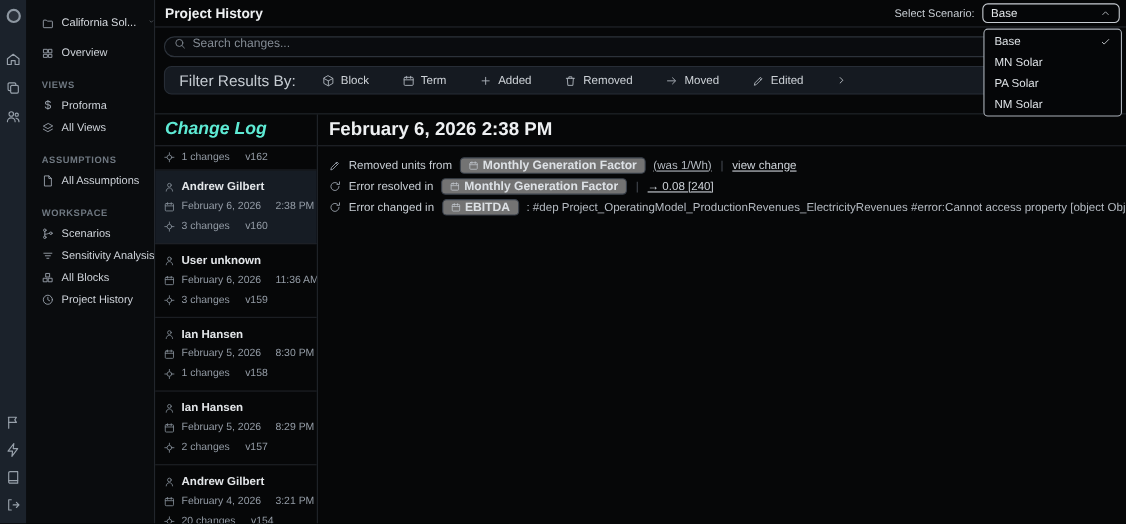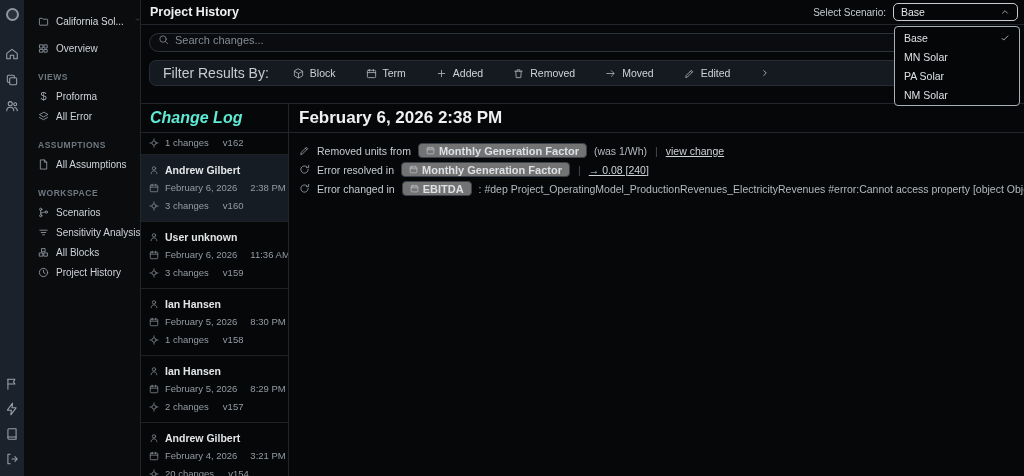--- a/index.html
+++ b/index.html
@@ -72,21 +72,21 @@
   
   .detail { flex:1; min-width:0; }
   .detail-header { height:29px; display:flex; align-items:center; padding-left:10px; font-size:17px; font-weight:700;
     color:#eef0f2; border-bottom:1px solid #22262c; }
   .detail-rows { padding:8px 0 0 10px; }
   .d-row { display:flex; align-items:center; gap:7px; height:19px; font-size:10.5px; color:#c6ccd2; white-space:nowrap; overflow:hidden; }
   .d-row .si { width:11px; height:11px; color:#9aa2ac; flex:0 0 auto; }
   .chip { display:inline-flex; align-items:center; gap:4px; background:#737373; border:1px solid #3a414b; border-radius:4px;
     height:15px; padding:0 7px; font-size:11px; font-weight:700; color:#dde1e5; cursor:pointer; }
   .chip .si { width:9px; height:9px; color:#c2c8cf; }
-  .d-extra { color:#b4bac1; }
+  .d-extra { color:#b4bac1;text-decoration:underline; }
   .d-sep { color:#4a5058; margin:0 1px; }
   .d-link { color:#ced3d9; text-decoration:underline; cursor:pointer; }
   .d-longtext { color:#b4bac1; overflow:hidden; flex:1; min-width:0; }
 
   
   .scenario-menu { position:absolute; left:894px; top:26px; width:126px; background:#050608;
     border:1px solid #aab0b8; border-radius:4px; z-index:50; padding:1px 0; }
   .menu-item { height:19px; display:flex; align-items:center; padding:0 9px; font-size:10.5px; color:#dde1e5; cursor:pointer; }
   .menu-item .mlabel { flex:1; }
   .menu-item .si { width:10px; height:10px; color:#dde1e5; }
@@ -174,21 +174,21 @@
       <span class="dollar">$</span>
       <span>Proforma</span>
     </div>
     <div class="side-row">
       <span class="si">
         <svg viewBox="0 0 24 24">
             <path d="M12 3 3 8l9 5 9-5z"></path>
             <path d="M3 14l9 5 9-5"></path>
           </svg>
         </span>
-      <span>All Error</span>
+      <span>All Views</span>
     </div>
 
     <div class="section-label">ASSUMPTIONS</div>
     <div class="side-row">
       <span class="si">
         <svg viewBox="0 0 24 24">
             <path d="M6 2h8l5 5v15H6z"></path>
             <path d="M14 2v5h5"></path>
           </svg>
         </span>

